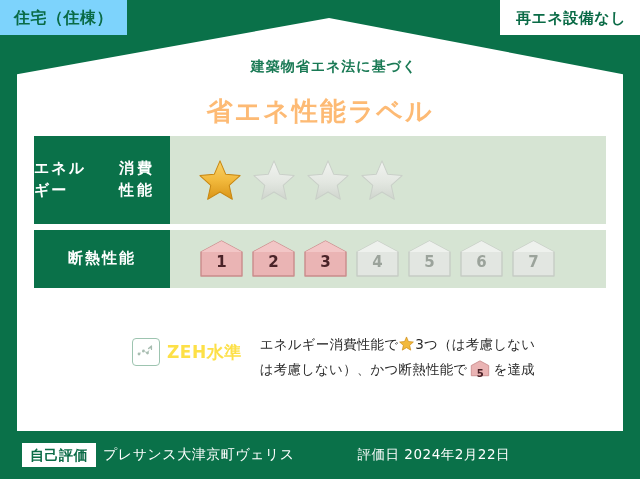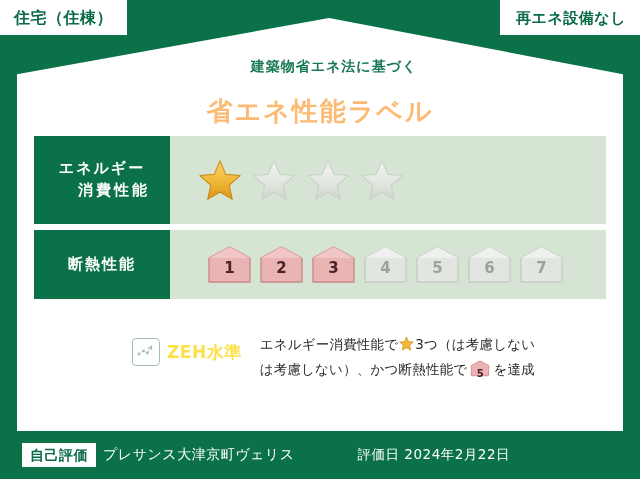--- a/index.html
+++ b/index.html
@@ -20,21 +20,21 @@
     position:absolute;
     left:17px; top:18px;
     width:606px; height:413px;
     background:#ffffff;
     clip-path:polygon(0% 13.6%, 51.5% 0%, 100% 13.6%, 100% 100%, 0% 100%);
   }
 
   
   .tag-topleft{
     position:absolute; left:0; top:0;
-    background:#ffffff;
+    background:#7dd3fc;
     padding:8px 14px 8px 14px;
     z-index:5;
   }
   .tag-topleft span{
     color:#0a6b46;
     font-size:16px;
     font-weight:bold;
     letter-spacing:0.5px;
     line-height:1;
     white-space:nowrap;
@@ -85,27 +85,27 @@
     width:572px;
     z-index:4;
   }
   .metric-row{
     display:flex;
     align-items:stretch;
     background:#d6e4d3;
     height:88px;
     margin-bottom:6px;
   }
-  .metric-row.row-insul{ height:69px; margin-bottom:12px;gap:8px;}
+  .metric-row.row-insul{ height:58px; margin-bottom:12px;}
   .metric-label{
     width:136px;
     background:#0a7149;
     color:#ffffff;
     display:flex;
-    flex-direction:column;
+    flex-direction:row;
     align-items:center;
     justify-content:center;
     font-size:15px;
     font-weight:bold;
     letter-spacing:2px;
     line-height:1.45;
     flex:0 0 136px;
   }
   .metric-label .l2{letter-spacing:3px;margin-left:24px;}
   .metric-value{

